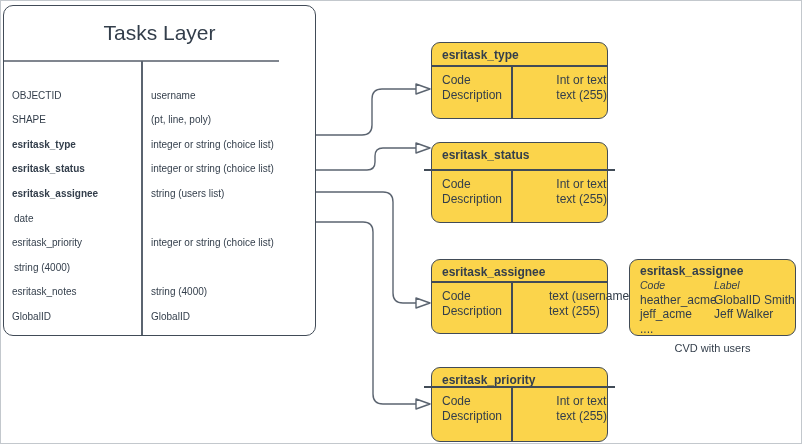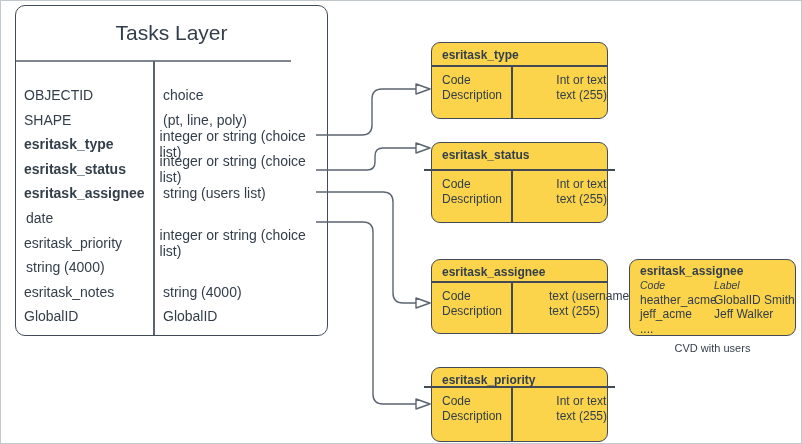--- a/index.html
+++ b/index.html
@@ -3,35 +3,35 @@
 <meta charset="utf-8">
 <style>
   html,body{margin:0;padding:0;background:#fff;}
   .stage{
     position:relative;width:802px;height:444px;box-sizing:border-box;
     border:1px solid #c3c8cd;background:#fff;overflow:hidden;
     font-family:"Liberation Sans", sans-serif;color:#333e4b;
   }
   
   .tasks-box{
-    position:absolute;left:14px;top:4px;width:313px;height:331px;box-sizing:border-box;
+    position:absolute;left:2px;top:4px;width:313px;height:331px;box-sizing:border-box;
     background:#fff;border:1.6px solid #414b57;border-radius:10px;
   }
   .tasks-title{
     height:54px;display:flex;align-items:center;justify-content:center;
     font-size:21px;color:#333e4b;
   }
   .tasks-title-divider{
     position:absolute;top:54px;left:0;width:275px;height:1.5px;background:#80868f;
   }
   .tasks-col-divider{
     position:absolute;top:55px;bottom:0;left:137px;width:1.5px;background:#5b6470;
   }
   .tasks-rows{position:absolute;top:77px;left:0;right:0;}
-  .trow{display:flex;height:24.55px;align-items:center;font-size:14px;}
+  .trow{display:flex;height:24.55px;align-items:center;font-size:10px;}
   .trow .fname{width:137px;box-sizing:border-box;padding-left:8px;}
   .trow .ftype{padding-left:10px;}
   .trow.bold .fname{font-weight:bold;}
   
   .connectors{position:absolute;inset:0;pointer-events:none;}
   
   .cbox{
     position:absolute;width:177px;box-sizing:border-box;
     background:#fbd44b;border:1.6px solid #414b57;border-radius:9px;
     font-size:12px;color:#333e4b;
@@ -65,21 +65,21 @@
 
 <div class="stage">
 
   <div class="tasks-box">
     <div class="tasks-title">Tasks Layer</div>
     <div class="tasks-title-divider"></div>
     <div class="tasks-col-divider"></div>
     <div class="tasks-rows">
       <div class="trow">
           <span class="fname">OBJECTID</span>
-          <span class="ftype">choice</span>
+          <span class="ftype">username</span>
         </div>
       <div class="trow">
           <span class="fname">SHAPE</span>
           <span class="ftype">(pt, line, poly)</span>
         </div>
       <div class="trow bold">
           <span class="fname">esritask_type</span>
           <span class="ftype">integer or string (choice list)</span>
         </div>
       <div class="trow bold">

